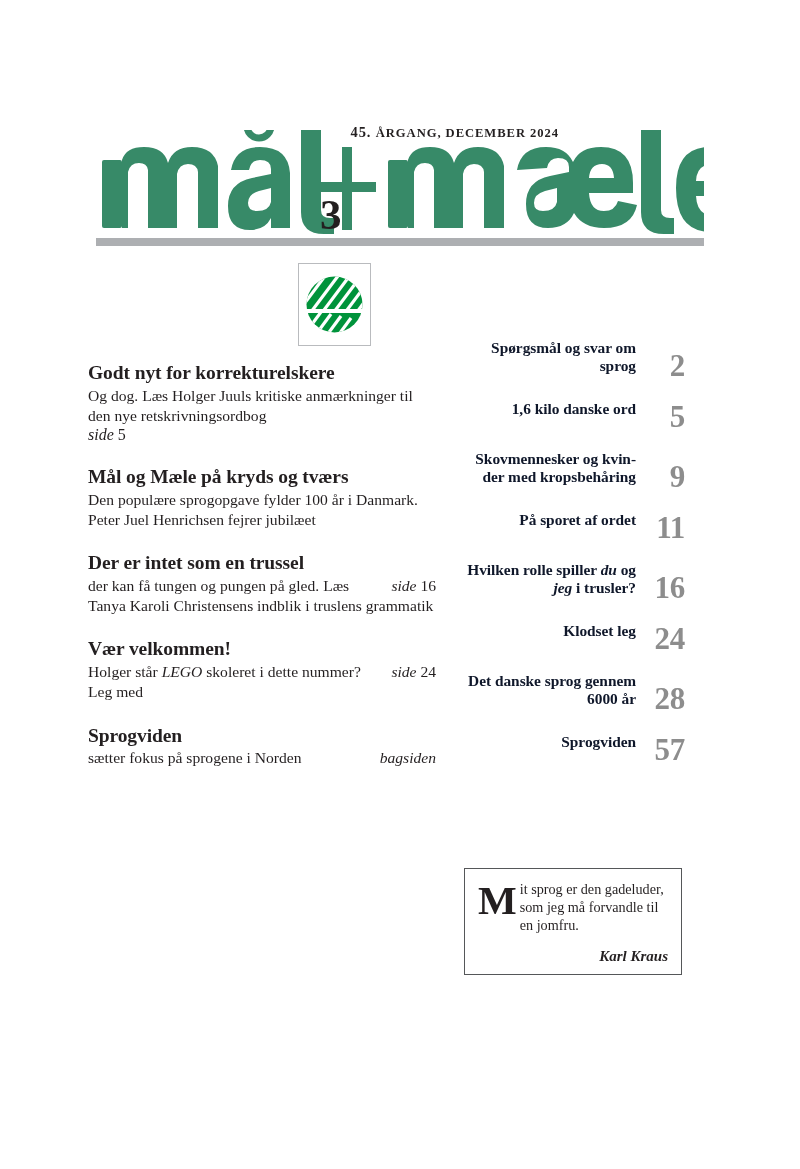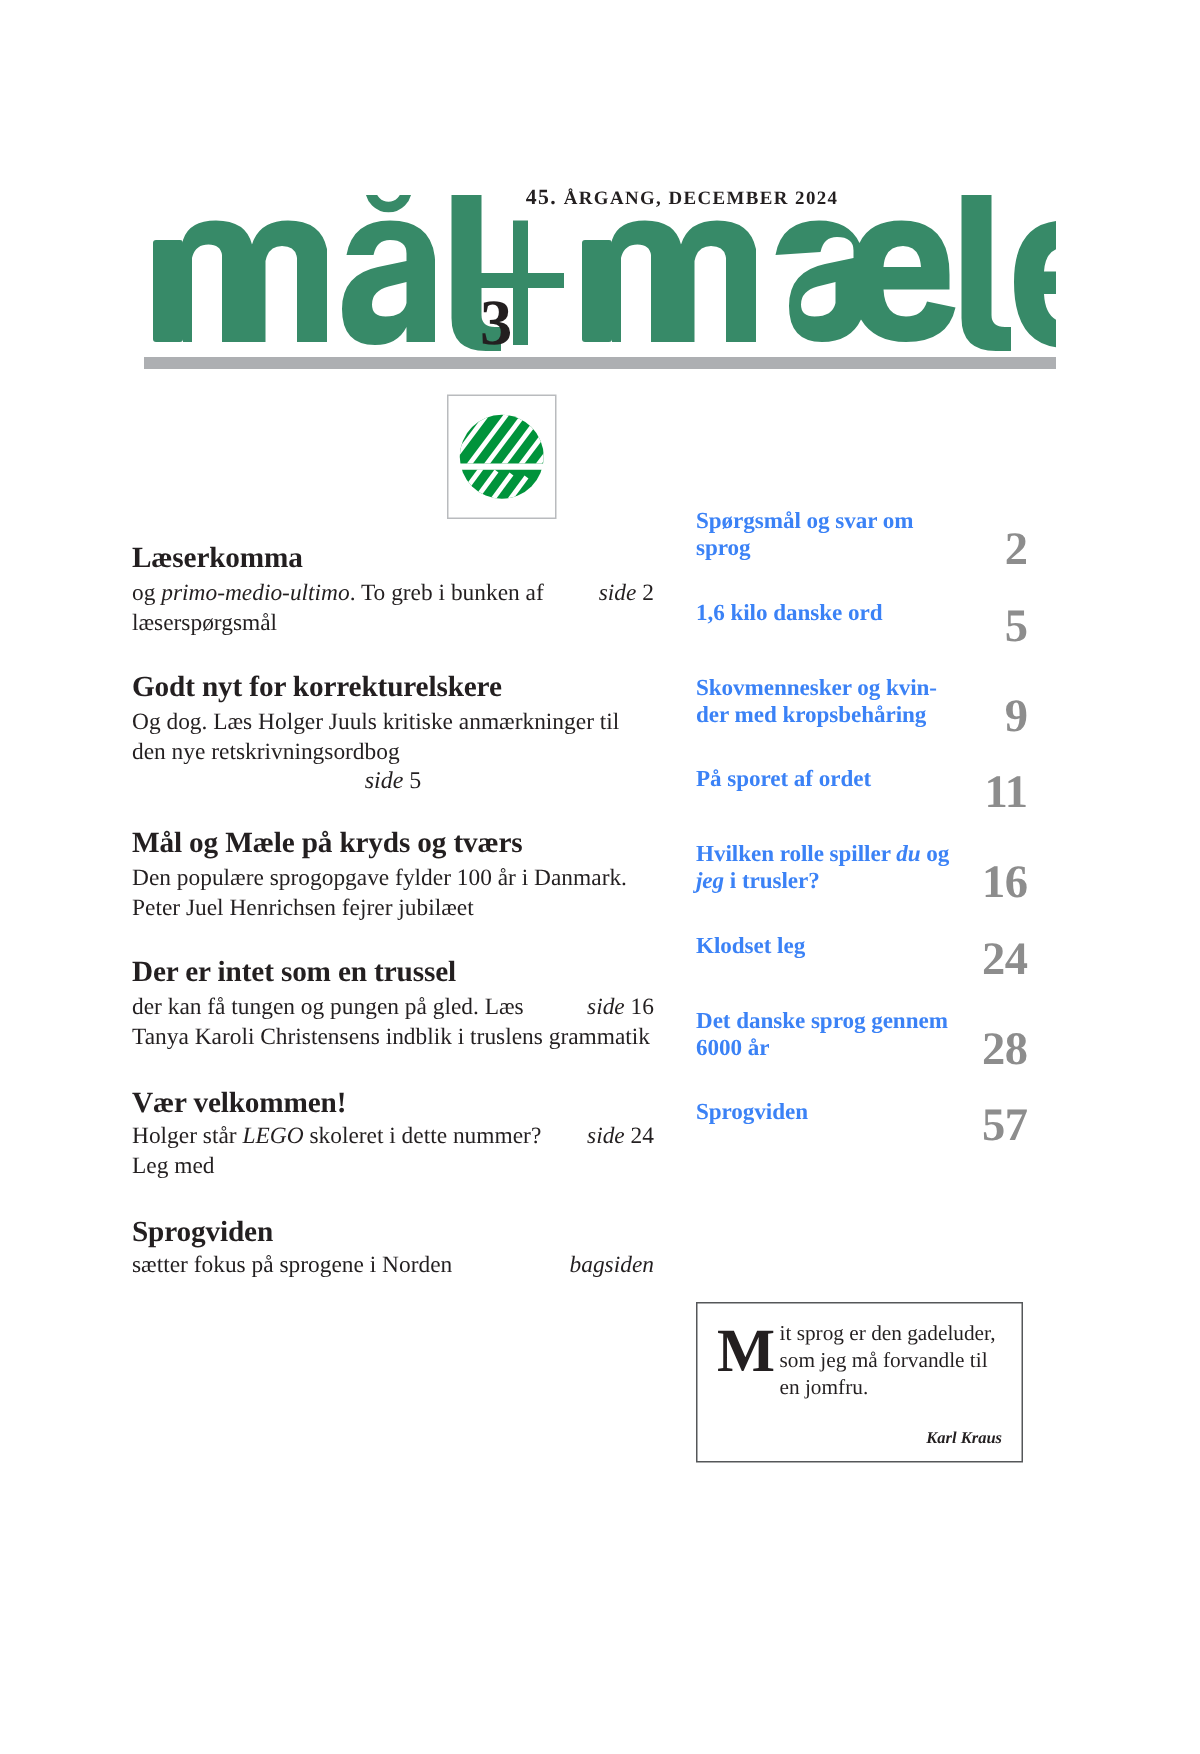--- a/index.html
+++ b/index.html
@@ -116,41 +116,42 @@
     float: right;
     font-style: italic;
     white-space: nowrap;
     margin-left: 14px;
   }
   .entry-body .pagelabel .num {
     font-style: normal;
   }
   .pageline-own {
     display: block;
-    text-align: center;
+    text-align: left;
     font-style: italic;
   }
   .pageline-own .num { font-style: normal; }
   .clearfix::after { content: ""; display: block; clear: both; }
 
   
   .r-entry {
     position: relative;
     margin-bottom: 24px;
     min-height: 26px;
   }
   .r-entry:last-child { margin-bottom: 0; }
 
   .r-label {
     font-size: 15.4px;
     font-weight: 700;
     line-height: 1.20;
-    color: #3b82f6;
+    color: #0f172a;
     width: 172px;
     letter-spacing: -0.002em;
+    text-align: right;
   }
   .r-label i { font-style: italic; }
 
   .r-num {
     position: absolute;
     right: 0;
     bottom: -5px;
     font-size: 31px;
     font-weight: 700;
     color: #8d8d8d;
@@ -185,21 +186,21 @@
     padding: 2px 3px 0 0;
     margin-top: 1px;
     color: #231f20;
   }
   .quote-attrib {
     position: absolute;
     right: 13px;
     bottom: 9px;
     font-style: italic;
     font-weight: 700;
-    font-size: 11px;
+    font-size: 15px;
     color: #231f20;
   }
 </style>
 </head>
 <body>
 
 <div class="page">
 
   <div class="masthead">
 
@@ -280,24 +281,20 @@
             <line x1="24" y1="92" x2="52" y2="54"></line>
             <line x1="34" y1="94" x2="62" y2="56"></line>
           </g>
         </g>
       </g>
     </svg>
   </div>
 
   <div class="col-left" id="leftCol">
       <div class="entry clearfix">
-        <div class="entry-title">Læserkomma</div>
-        <p class="entry-body"><span class="pagelabel"><span>side</span><span class="num"> 2</span></span><span>og </span><i>primo-medio-ultimo</i><span>. To greb i bunken af læserspørgsmål</span></p>
-      </div>
-      <div class="entry clearfix">
         <div class="entry-title">Godt nyt for korrekturelskere</div>
         <p class="entry-body"><span>Og dog. Læs Holger Juuls kritiske anmærkninger til den nye retskrivningsordbog</span></p>
         <span class="pageline-own"><span>side</span><span class="num"> 5</span></span>
       </div>
       <div class="entry clearfix">
         <div class="entry-title">Mål og Mæle på kryds og tværs</div>
         <p class="entry-body"><span>Den populære sprogopgave fylder 100 år i Danmark. Peter Juel Henrichsen fejrer jubilæet</span></p>
       </div>
       <div class="entry clearfix">
         <div class="entry-title">Der er intet som en trussel</div>

